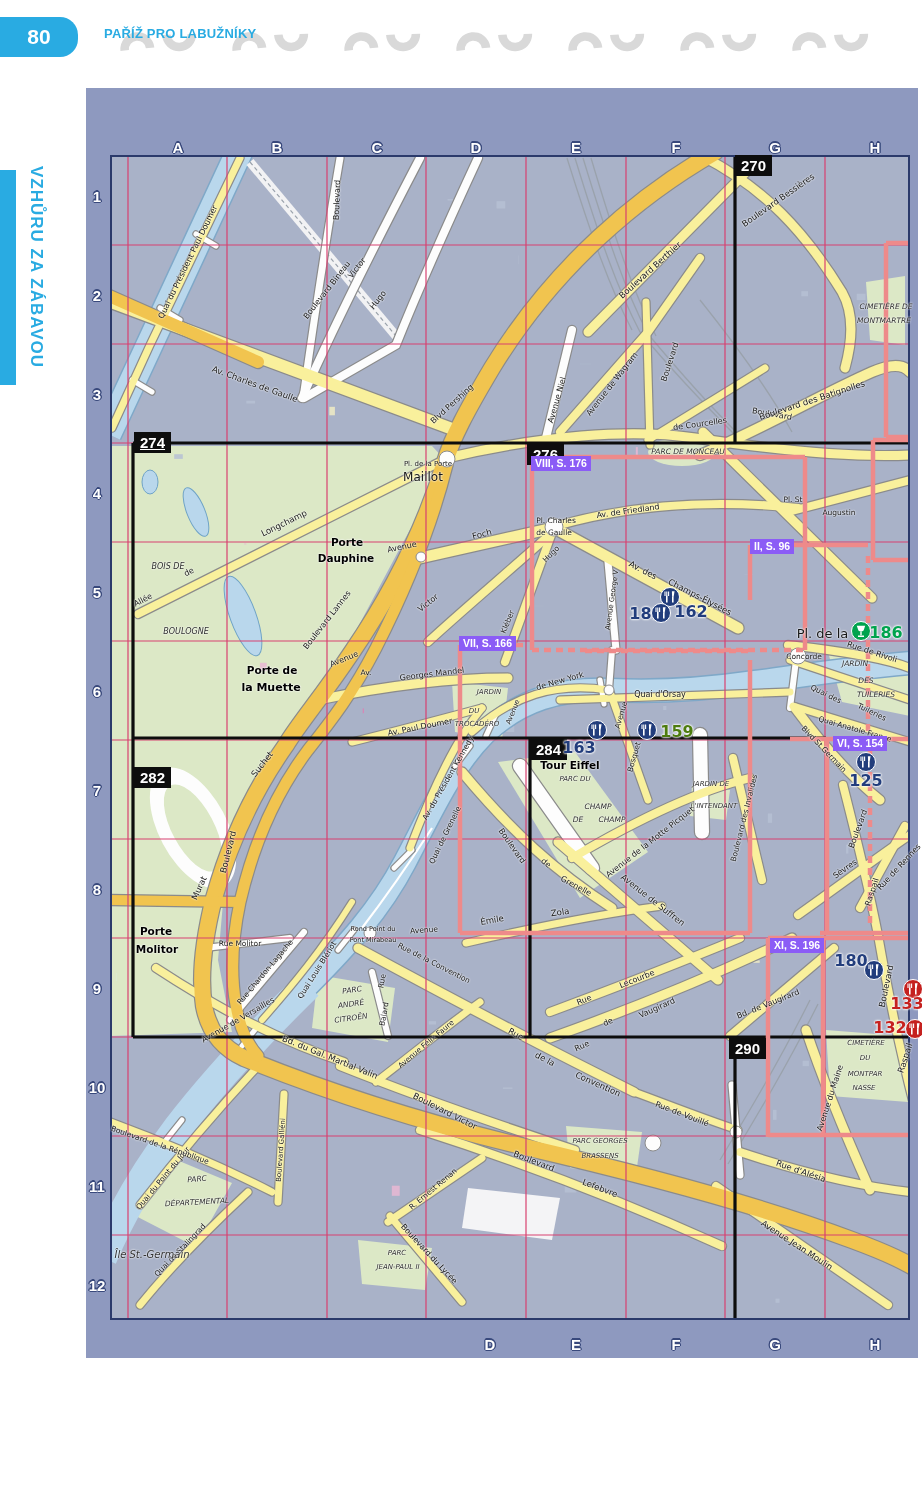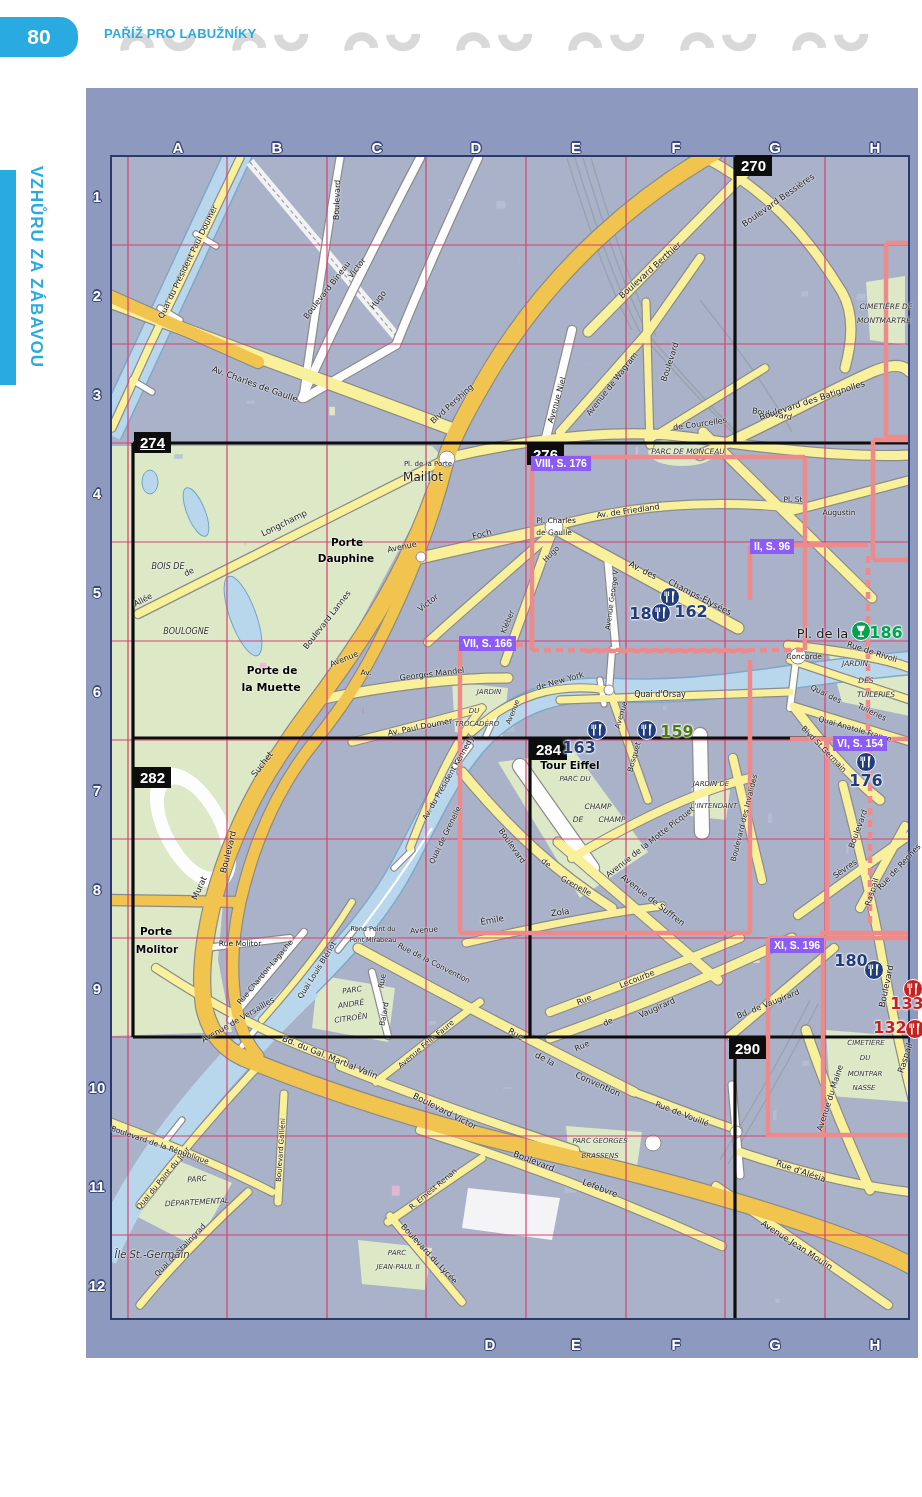--- a/index.html
+++ b/index.html
@@ -871,21 +871,21 @@
         <path d="M1.9,-5.8 L4.6,-5.8 L3.6,-0.3 L2.1,-0.3 Z" fill="#fff"></path>
       </svg>
       <div class="marker-num" style="left: 677px; top: 731px; color: #4d7c0f;">159</div>
       <svg width="21" height="21" viewBox="-10.5 -10.5 21 21" class="marker-ic" style="left: 866px; top: 762px;">
         <circle r="9.5" fill="#223d7c" stroke="#fff" stroke-width="1"></circle>
         <path d="M-5,-5.5 V-1 M-3.2,-5.5 V-1 M-1.4,-5.5 V-1" stroke="#fff" stroke-width="1.1" fill="none"></path>
         <path d="M-3.2,-1.2 V5.5" stroke="#fff" stroke-width="1.6" fill="none"></path>
         <path d="M2.8,-0.5 V5.5" stroke="#fff" stroke-width="1.6" fill="none"></path>
         <path d="M1.9,-5.8 L4.6,-5.8 L3.6,-0.3 L2.1,-0.3 Z" fill="#fff"></path>
       </svg>
-      <div class="marker-num" style="left: 866px; top: 780px; color: rgb(34, 61, 124);">176</div>
+      <div class="marker-num" style="left: 866px; top: 780px; color: rgb(34, 61, 124);">125</div>
       <svg width="21" height="21" viewBox="-10.5 -10.5 21 21" class="marker-ic" style="left: 874px; top: 970px;">
         <circle r="9.5" fill="#223d7c" stroke="#fff" stroke-width="1"></circle>
         <path d="M-5,-5.5 V-1 M-3.2,-5.5 V-1 M-1.4,-5.5 V-1" stroke="#fff" stroke-width="1.1" fill="none"></path>
         <path d="M-3.2,-1.2 V5.5" stroke="#fff" stroke-width="1.6" fill="none"></path>
         <path d="M2.8,-0.5 V5.5" stroke="#fff" stroke-width="1.6" fill="none"></path>
         <path d="M1.9,-5.8 L4.6,-5.8 L3.6,-0.3 L2.1,-0.3 Z" fill="#fff"></path>
       </svg>
       <div class="marker-num" style="left: 851px; top: 960px; color: rgb(34, 61, 124);">180</div>
       <svg width="21" height="21" viewBox="-10.5 -10.5 21 21" class="marker-ic" style="left: 913px; top: 989px;">
         <circle r="9.5" fill="#c5211f" stroke="#fff" stroke-width="1"></circle>

